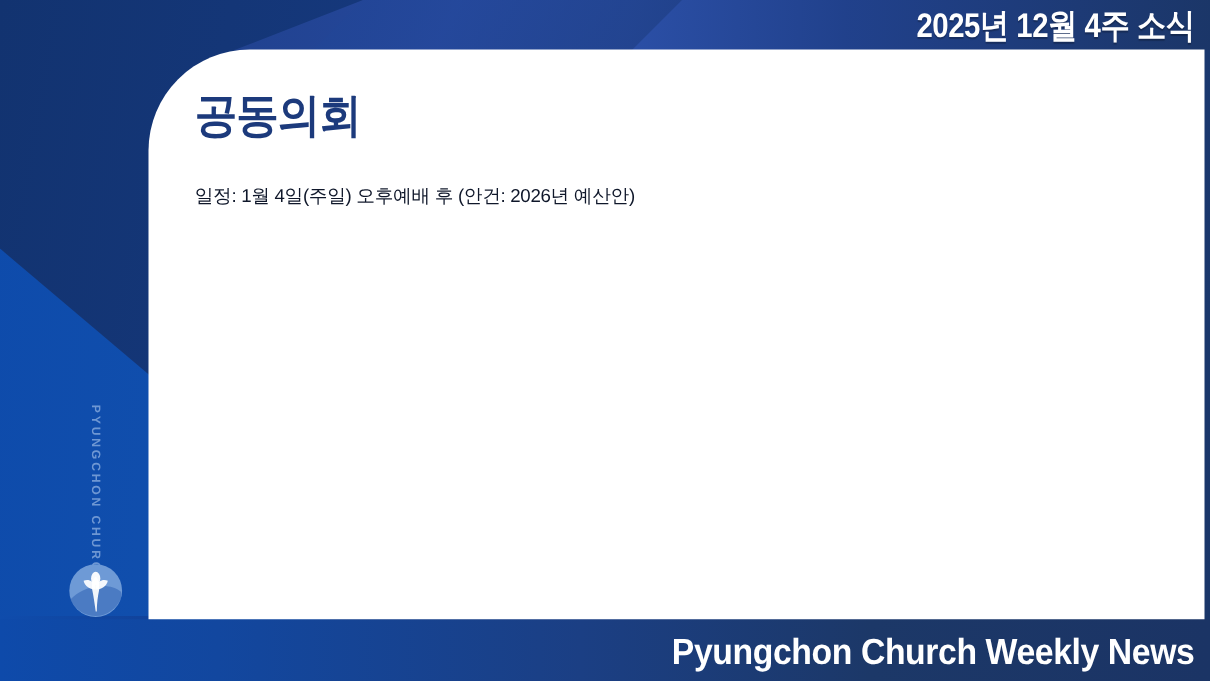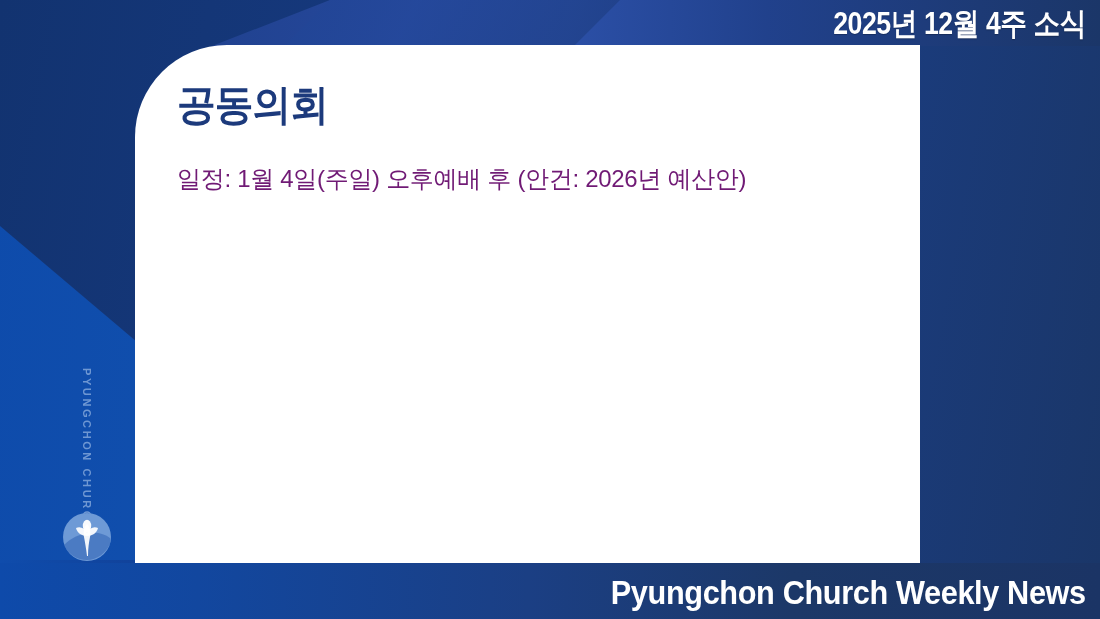--- a/index.html
+++ b/index.html
@@ -95,21 +95,21 @@
     transform: scaleX(0.86);
     transform-origin: right center;
     text-shadow: 0 1px 1px rgba(0,0,0,.25);
   }
 
   
   .card {
     position: absolute;
     left: 135px;
     top: 45px;
-    width: 785px;
+    width: 960px;
     height: 518px;
     background: #ffffff;
     border-top-left-radius: 92px;
   }
 
   .card-title {
     position: absolute;
     left: 42px;
     top: 37px;
     color: #1C3A7C;
@@ -121,22 +121,22 @@
     white-space: nowrap;
     transform: scaleX(0.92);
     transform-origin: left center;
   }
 
   .card-body {
     position: absolute;
     left: 42px;
     top: 117px;
     right: 40px;
-    color: #701a75;
-    font-size: 24px;
+    color: #0f172a;
+    font-size: 17px;
     font-weight: 500;
     line-height: 34px;
     letter-spacing: -0.3px;
   }
 
   
   .rail-text {
     position: absolute;
     left: 92px;
     top: 368px;

